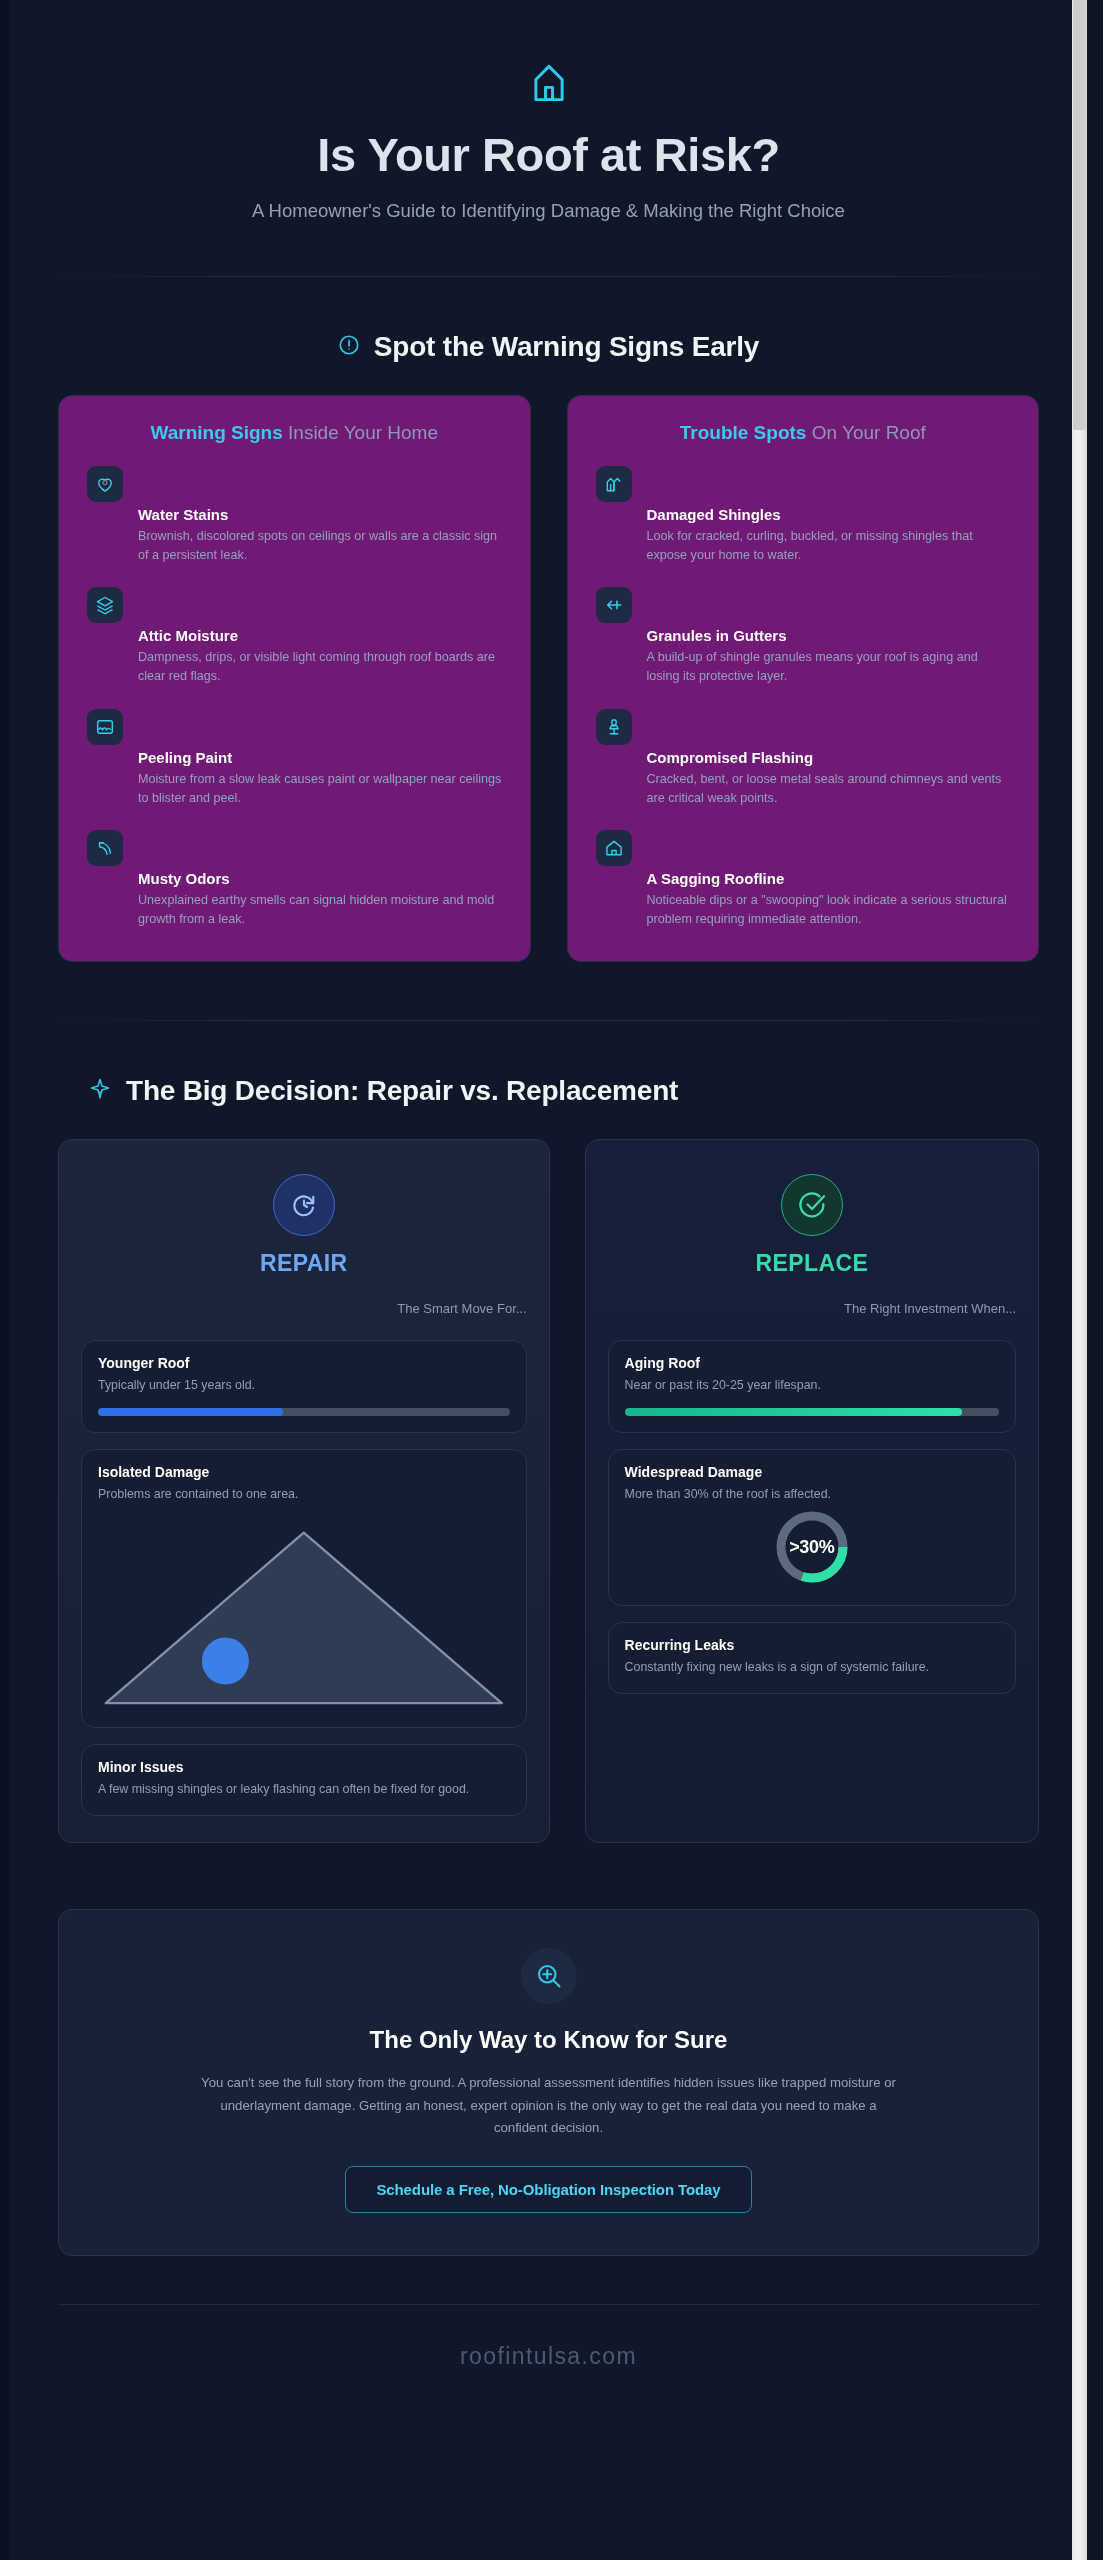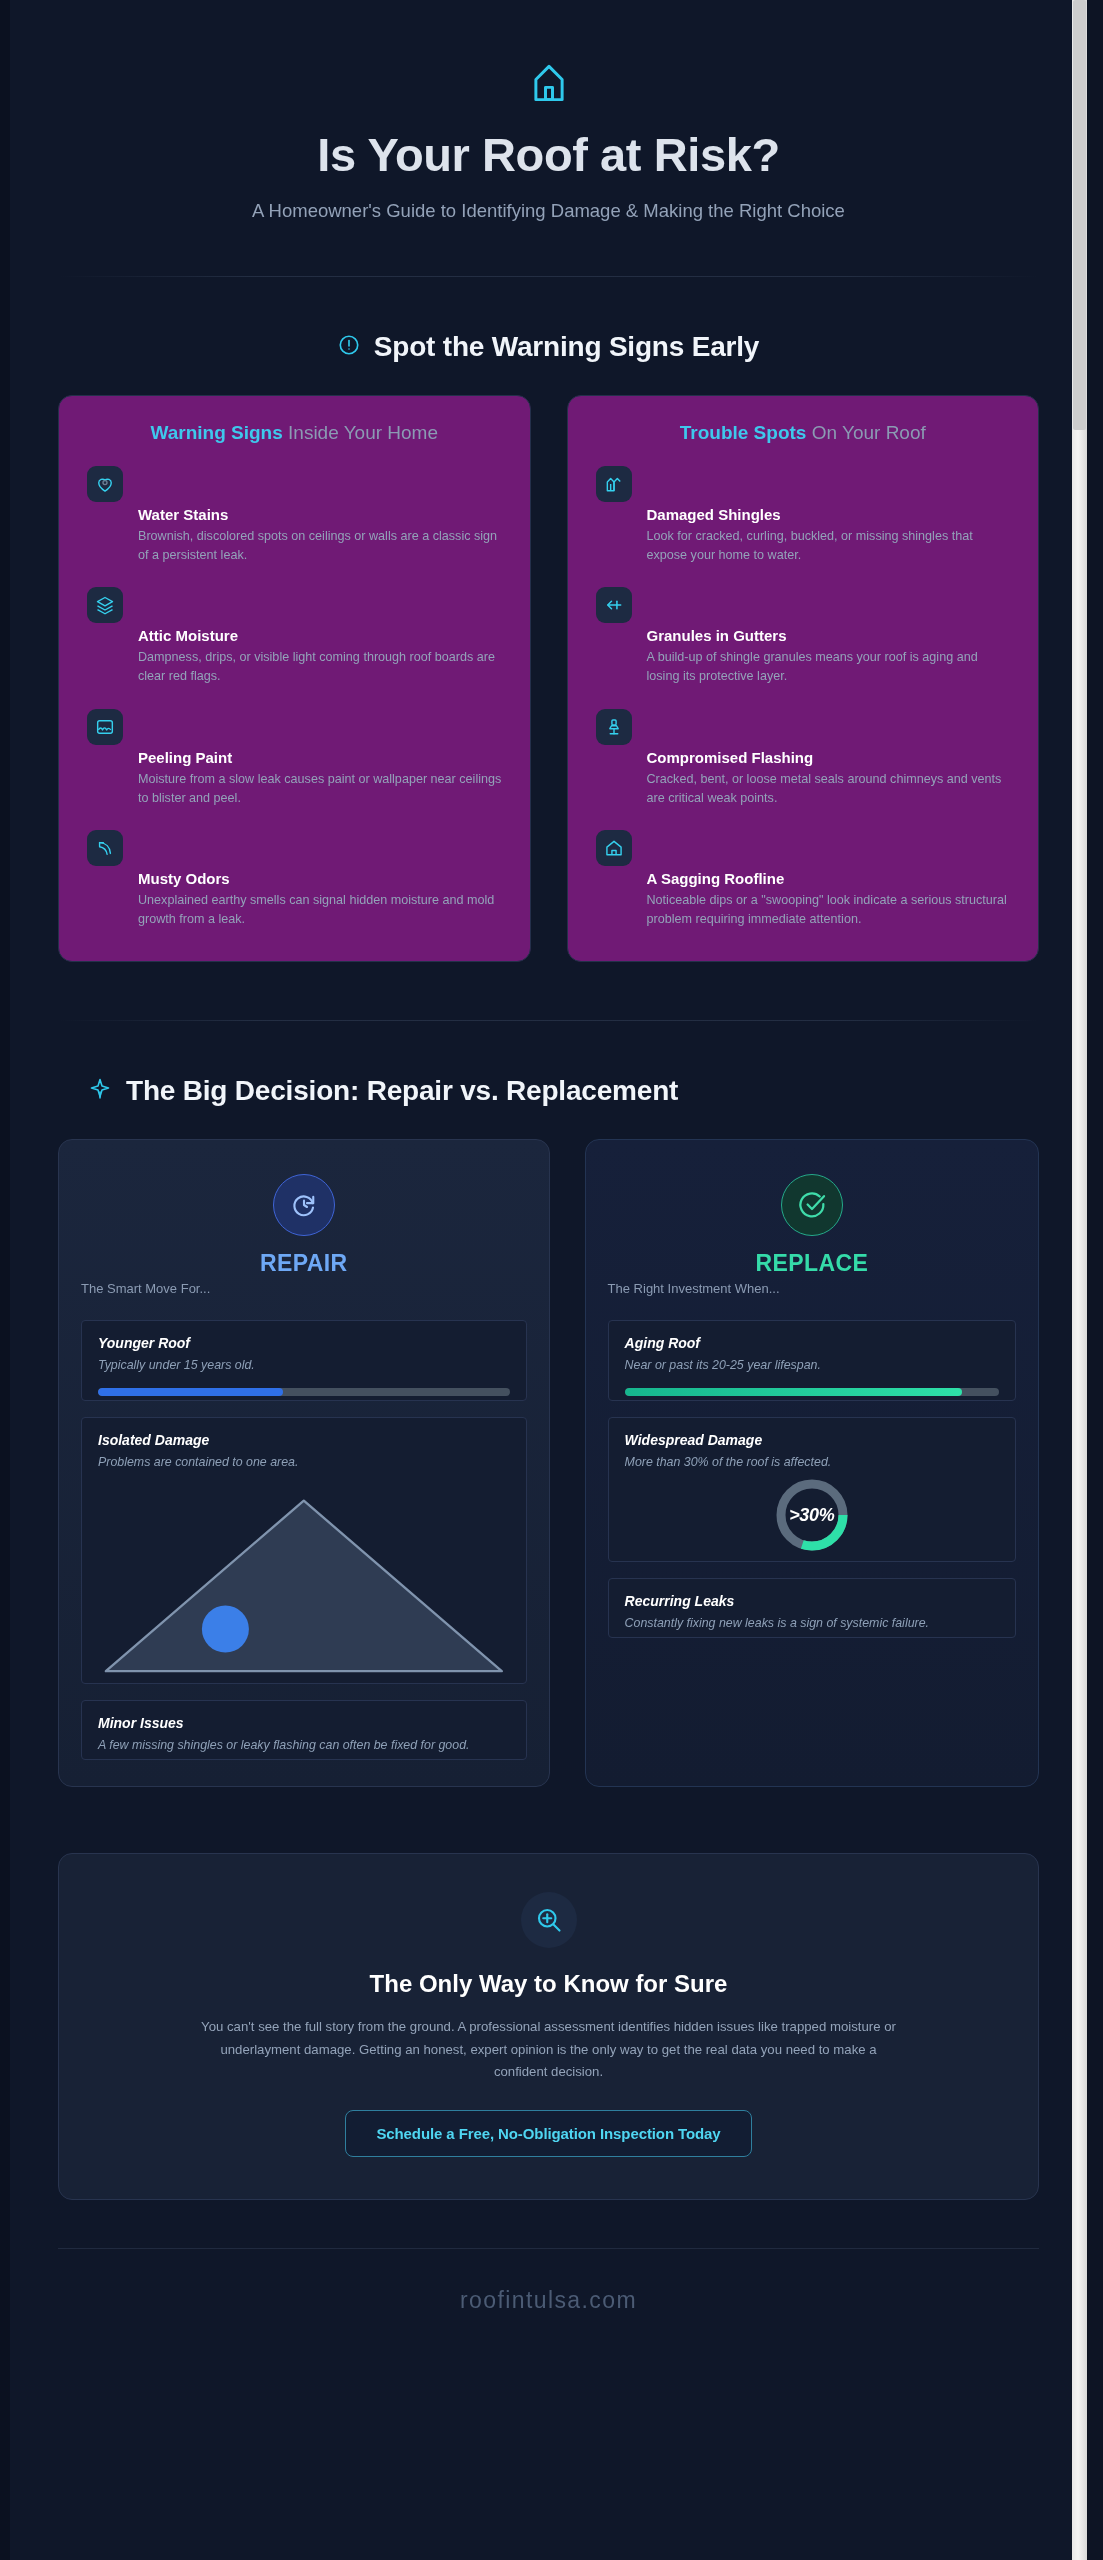--- a/index.html
+++ b/index.html
@@ -191,34 +191,33 @@
   }
   .dcol-name {
     text-align: center;
     font-size: 23px;
     font-weight: bold;
     letter-spacing: 0.4px;
   }
   .dcol-name.repair { color: #6ea8f5; }
   .dcol-name.replace { color: #35dba9; }
   .dcol-tag {
-    text-align: left;
+    text-align: right;
     font-size: 13px;
     color: #8b9bb3;
-    margin-top: 4px;
+    margin-top: 24px;
     margin-bottom: 24px;
   }
 
   .item-card {
     background: #141d31;
     border: 1px solid #273350;
-    border-radius: 4px;
-    padding: 14px 16px 4px;
+    border-radius: 14px;
+    padding: 14px 16px 16px;
     margin-bottom: 16px;
-    font-style: italic;
   }
   .item-card:last-child { margin-bottom: 0; }
   .item-title {
     font-size: 14px;
     font-weight: bold;
     color: #ffffff;
     margin-bottom: 5px;
   }
   .item-desc {
     font-size: 12.4px;

